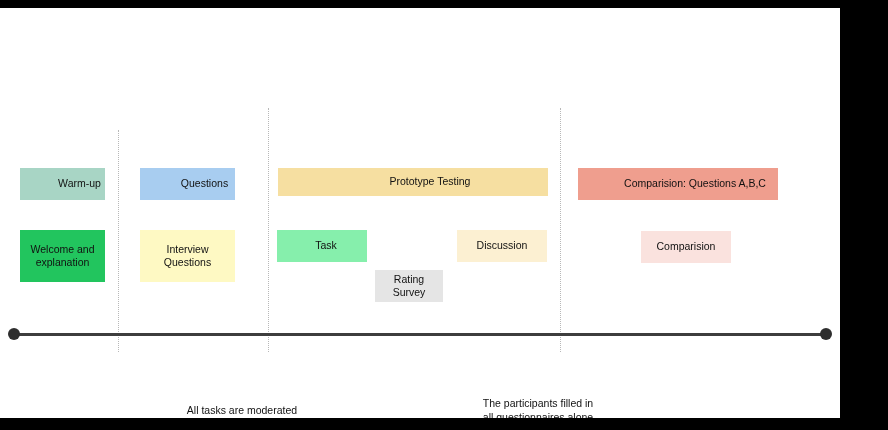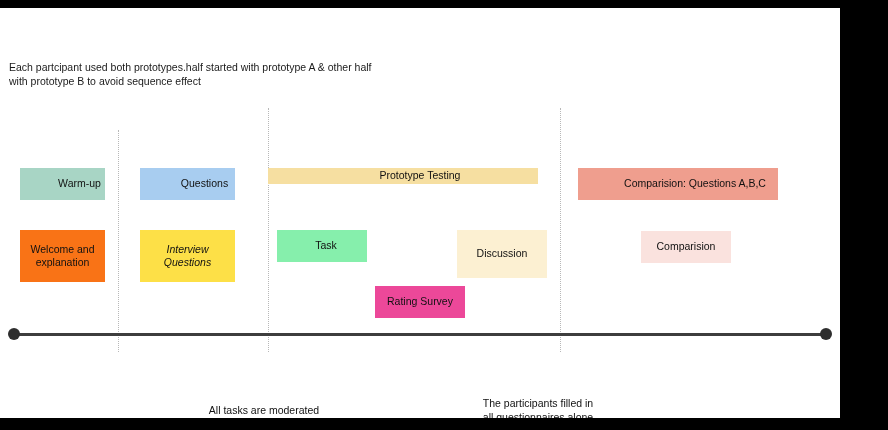--- a/index.html
+++ b/index.html
@@ -116,53 +116,51 @@
     white-space: pre-line;
   }
 </style>
 </head>
 <body>
 
 <div id="frame">
   <div id="canvas">
 
 
-    <p id="page-subtitle">Each partcipant used both prototypes.half started with prototype A &amp; other half
-with prototype B to avoid sequence effect</p>
 
     <div id="dividers-layer">
         <div class="divider" style="left: 118px; top: 122px; height: 222px; border-left-color: rgb(184, 184, 184);"></div>
         <div class="divider" style="left: 268px; top: 100px; height: 244px; border-left-color: rgb(184, 184, 184);"></div>
         <div class="divider" style="left: 560px; top: 100px; height: 244px; border-left-color: rgb(184, 184, 184);"></div>
       </div>
 
     <div id="phases-layer">
         <div class="block phase" style="left: 20px; top: 160px; width: 85px; height: 32px; background: rgb(168, 213, 197); color: rgb(17, 17, 17);"><span>Warm-up</span></div>
         <div class="block phase" style="left: 140px; top: 160px; width: 95px; height: 32px; background: rgb(168, 205, 240); color: rgb(17, 17, 17);"><span>Questions</span></div>
-        <div class="block phase" style="left: 268px; top: 160px; width: 270px; height: 16px; background: rgb(246, 223, 161); color: rgb(17, 17, 17);"><span>Prototype Testing</span></div>
+        <div class="block phase" style="left: 278px; top: 160px; width: 270px; height: 28px; background: rgb(246, 223, 161); color: rgb(17, 17, 17);"><span>Prototype Testing</span></div>
         <div class="block phase" style="left: 578px; top: 160px; width: 200px; height: 32px; background: rgb(239, 158, 142); color: rgb(17, 17, 17);"><span>Comparision: Questions A,B,C</span></div>
       </div>
 
     <div id="subtasks-layer">
-        <div class="block subtask" style="left: 20px; top: 222px; width: 85px; height: 52px; background: #f97316; color: rgb(17, 17, 17);"><span>Welcome and
+        <div class="block subtask" style="left: 20px; top: 222px; width: 85px; height: 52px; background: #22c55e; color: rgb(17, 17, 17);"><span>Welcome and
 explanation</span></div>
-        <div class="block subtask" style="left: 140px; top: 222px; width: 95px; height: 52px; background: #fde047; color: rgb(17, 17, 17); font-style: italic;"><span>Interview
+        <div class="block subtask" style="left: 140px; top: 222px; width: 95px; height: 52px; background: #fef9c3; color: rgb(17, 17, 17);"><span>Interview
 Questions</span></div>
         <div class="block subtask" style="left: 277px; top: 222px; width: 90px; height: 32px; background: #86efac; color: rgb(17, 17, 17); padding-left: 12px;"><span>Task</span></div>
-        <div class="block subtask" style="left: 457px; top: 222px; width: 90px; height: 48px; background: rgb(252, 240, 210); color: rgb(17, 17, 17); text-align: center;"><span>Discussion</span></div>
-        <div class="block subtask" style="left: 375px; top: 278px; width: 90px; height: 32px; background: #ec4899; color: rgb(17, 17, 17);"><span>Rating Survey</span></div>
+        <div class="block subtask" style="left: 457px; top: 222px; width: 90px; height: 32px; background: rgb(252, 240, 210); color: rgb(17, 17, 17); text-align: center;"><span>Discussion</span></div>
+        <div class="block subtask" style="left: 375px; top: 262px; width: 68px; height: 32px; background: #e5e5e5; color: rgb(17, 17, 17);"><span>Rating Survey</span></div>
         <div class="block subtask" style="left: 625px; top: 223px; width: 90px; height: 32px; background: rgb(250, 226, 222); color: rgb(17, 17, 17); margin-left: 16px;"><span>Comparision</span></div>
       </div>
 
     <div id="timeline">
       <div id="timeline-bar"></div>
       <div class="endpoint" id="endpoint-start"></div>
       <div class="endpoint" id="endpoint-end"></div>
     </div>
 
     <div id="captions-layer">
-        <div class="caption" style="left: 154px; top: 395px; width: 220px;">All tasks are moderated</div>
+        <div class="caption" style="left: 132px; top: 395px; width: 220px;">All tasks are moderated</div>
         <div class="caption" style="left: 428px; top: 388px; width: 220px;">The participants filled in
 all questionnaires alone</div>
       </div>
 
   </div>
 </div>
 
 </body></html>

